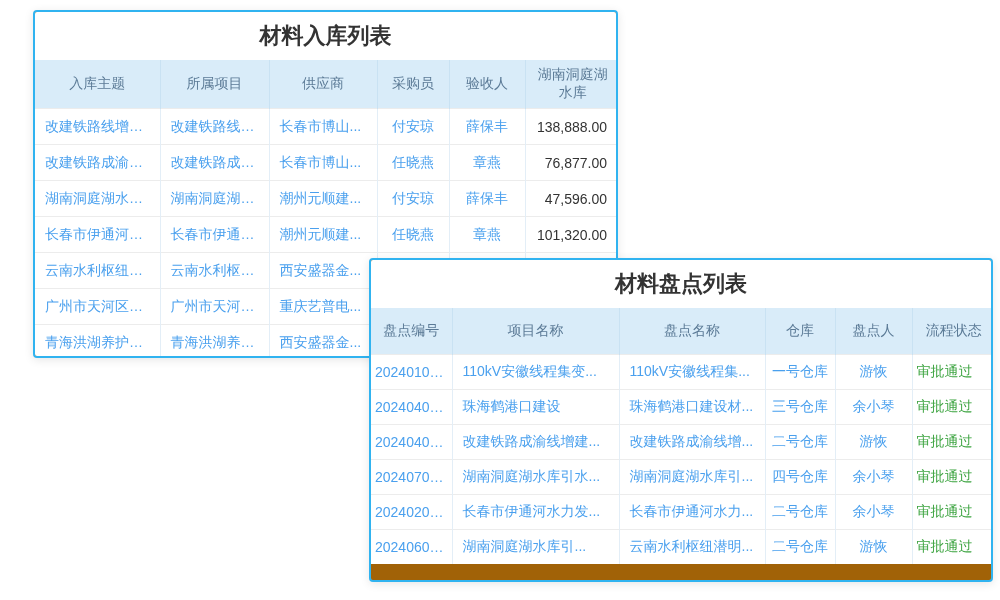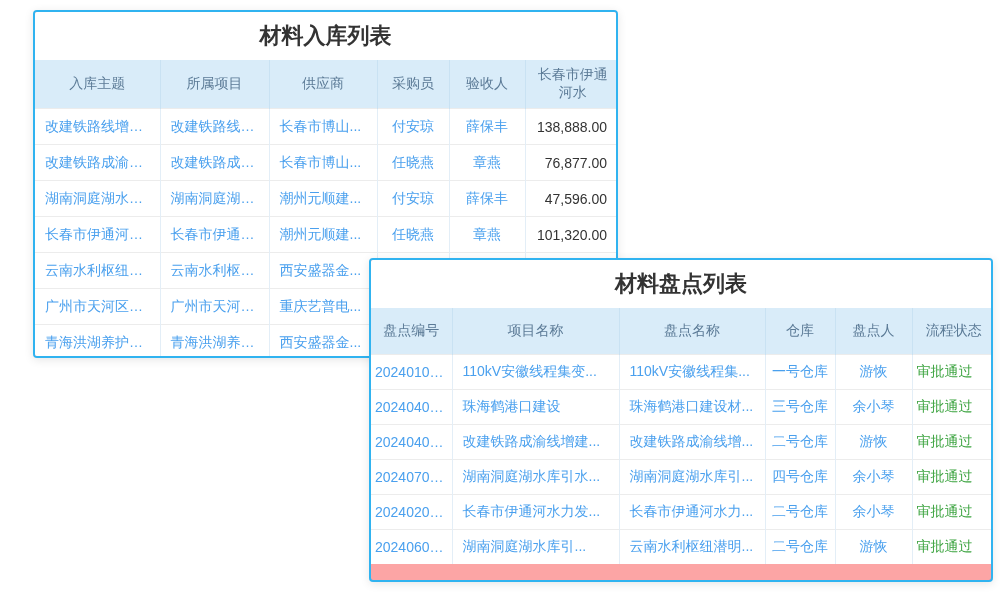--- a/index.html
+++ b/index.html
@@ -1,21 +1,21 @@
 <!DOCTYPE html>
 <html><head>
 <meta charset="utf-8">
 <style>
   * { margin:0; padding:0; box-sizing:border-box; }
   html,body { width:1000px; height:600px; background:#ffffff; overflow:hidden;
               font-family:"Liberation Sans","DejaVu Sans",sans-serif; }
 
   .card {
     position:absolute;
-    background:#fca5a5;
+    background:#a16207;
     border:2px solid #30b3f0;
     border-radius:4px;
     box-shadow:0 2px 10px rgba(0,0,0,0.10);
     overflow:hidden;
   }
   #card-inbound  { left:33px;  top:10px;  width:585px; height:348px; z-index:1; }
   #card-stocktake{ left:369px; top:258px; width:624px; height:324px; z-index:2; }
 
   .card-title {
     height:48px; line-height:48px; text-align:center;
@@ -85,21 +85,21 @@
         <col>
         <col>
       </colgroup>
     <thead>
       <tr>
           <th>入库主题</th>
           <th>所属项目</th>
           <th>供应商</th>
           <th>采购员</th>
           <th>验收人</th>
-          <th>长春市伊通河水</th>
+          <th>湖南洞庭湖水库</th>
         </tr>
     </thead>
     <tbody>
         <tr>
           <td>改建铁路线增建...</td>
           <td>改建铁路线增...</td>
           <td>长春市博山...</td>
           <td>付安琼</td>
           <td>薛保丰</td>
           <td>138,888.00</td>

